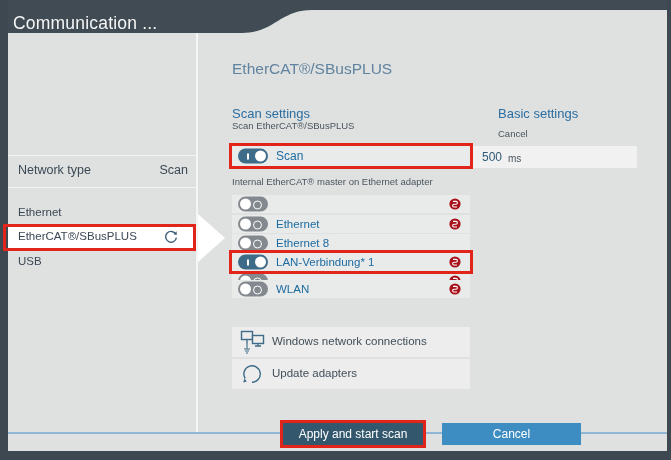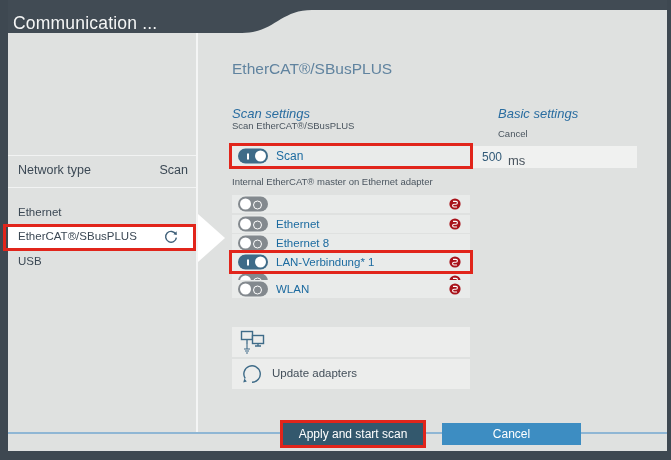--- a/index.html
+++ b/index.html
@@ -35,21 +35,21 @@
 
   
   .annotation { border:3px solid #e1251b; pointer-events:none; z-index:9; }
   .ann-sidebar { left:3px;  top:224px; width:193px; height:27px; }
   .ann-scan    { left:229px; top:143px; width:244px; height:26px; }
   .ann-lan     { left:229px; top:250px; width:244px; height:24px; }
   .ann-apply   { left:280px; top:420px; width:146px; height:28px; }
 
   
   .main-title { left:232px; top:60px; font-size:15.5px; color:#60839f; }
-  .section-heading { font-size:13px; color:#2a6da0;font-style:italic; }
+  .section-heading { font-size:13px; color:#2a6da0; }
   .h-scan  { left:232px; top:106px; }
   .h-basic { left:498px; top:106px; }
   .small-label { font-size:9.5px; color:#4a555f; }
 
   
   .toggle { position:absolute; left:6px; top:50%; transform:translateY(-50%);
     width:30px; height:15px; border-radius:8px; }
   .toggle .knob { position:absolute; top:2px; width:11px; height:11px; border-radius:50%; background:#fff; }
   .toggle.on  { background:#3e6b88; }
   .toggle.on .knob { right:2px; }
@@ -68,21 +68,21 @@
   .status-badge { position:absolute; right:9px; top:3px; width:12px; height:12px; }
 
   
   .action-row { left:232px; width:238px; height:30px; background:#ecedec; cursor:pointer; }
   .action-row .action-label { position:absolute; left:40px; top:8px; font-size:11.5px; color:#424e59; }
   .action-icon { position:absolute; left:8px; top:3px; }
 
   
   .timeout-input { left:472px; top:146px; width:165px; height:22px; background:#f0f1f0; }
   .timeout-input .val  { position:absolute; left:10px; top:4px; font-size:12px; color:#315a78; }
-  .timeout-input .unit { position:absolute; left:36px; top:6.5px; font-size:13px; color:#4a555f; }
+  .timeout-input .unit { position:absolute; left:36px; top:6.5px; font-size:10px; color:#4a555f; }
 
   
   .footer-line { left:8px; top:432px; width:659px; height:2px; background:#8fb6d4; z-index:2; }
   .btn { z-index:6; border:none; color:#ffffff; font-size:12px; font-family:"Liberation Sans",sans-serif;
     text-align:center; line-height:22px; cursor:pointer; }
   .btn-apply  { left:283px; top:423px; width:140px; height:22px; background:#33586d; }
   .btn-cancel { left:442px; top:423px; width:139px; height:22px; background:#3d8dc2; }
 </style>
 </head>
 <body>
@@ -194,20 +194,21 @@
   </svg>
 </div>
 
 <div class="abs action-row" style="top:327px">
   <svg class="action-icon" width="26" height="24" viewBox="0 0 26 24">
     <rect x="1.5" y="1.5" width="11" height="8" fill="none" stroke="#3e6b88" stroke-width="1.4"></rect>
     <rect x="12.5" y="5.5" width="11" height="8" fill="#ecedec" stroke="#3e6b88" stroke-width="1.4"></rect>
     <path d="M7 9.5 V14 M18 13.5 V16 M15 16 H21" fill="none" stroke="#3e6b88" stroke-width="1.3"></path>
     <path d="M7 14 L7 19 M4 19 H10 M5 21 H9 M6 23 H8" fill="none" stroke="#3e6b88" stroke-width="1.1"></path>
   </svg>
+  <span class="action-label">Windows network connections</span>
 </div>
 
 <div class="abs action-row" style="top:359px">
   <svg class="action-icon" style="left:9px; top:4px" width="22" height="22" viewBox="0 0 22 22">
     <path d="M4.2 15.5 A8.2 8.2 0 1 1 11 19.2" fill="none" stroke="#3e6b88" stroke-width="1.4"></path>
     <path d="M2.2 19.6 L5.8 18.6 L3.4 15.6 Z" fill="#3e6b88"></path>
   </svg>
   <span class="action-label">Update adapters</span>
 </div>
 

